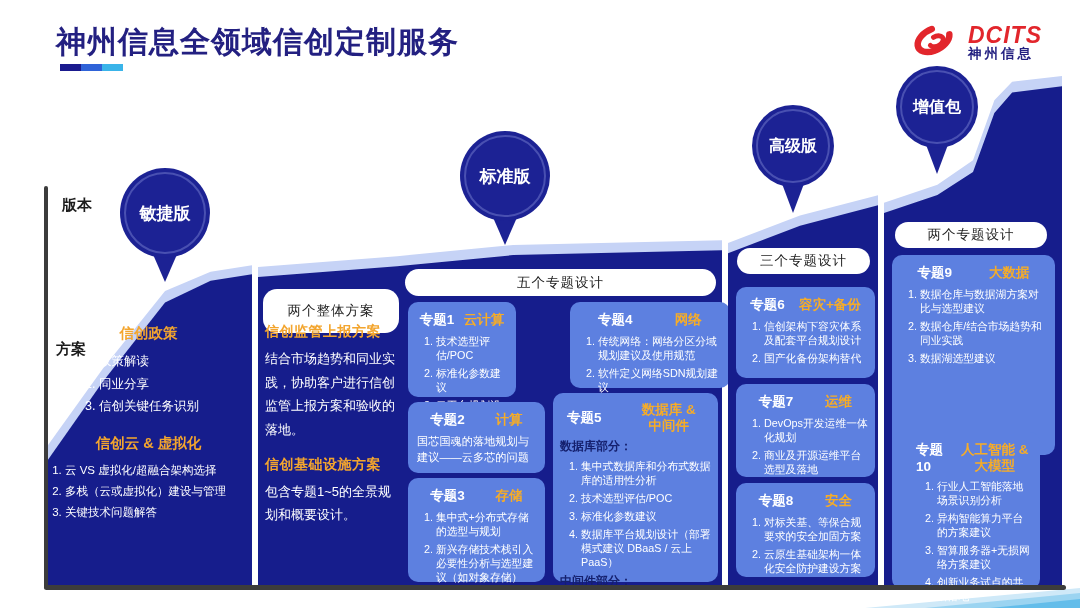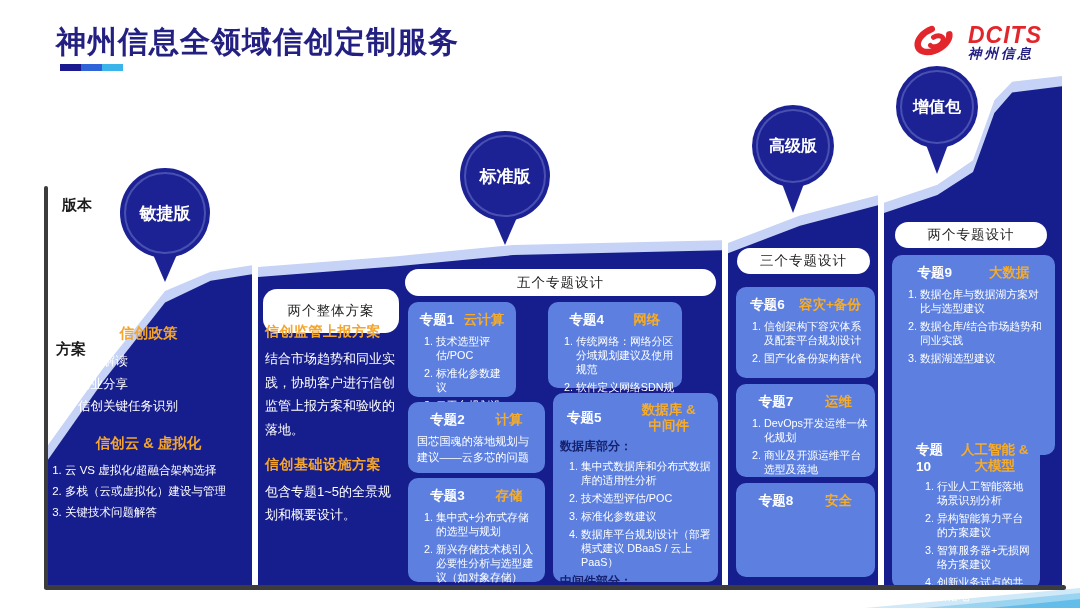--- a/index.html
+++ b/index.html
@@ -13,21 +13,21 @@
   .page-title {
     position:absolute; left:56px; top:22px;
     font-size:30px; font-weight:bold; color:#232081; letter-spacing:1px; z-index:40;
   }
   .title-bar { position:absolute; left:60px; top:64px; display:flex; z-index:40; }
   .title-bar .seg { width:21px; height:7px; }
   .seg1 { background:#1a1a8e; } .seg2 { background:#2f63d8; } .seg3 { background:#3ab4e9; }
   .logo { position:absolute; right:38px; top:16px; display:flex; align-items:center; gap:7px; z-index:50; }
   .logo-text { display:flex; flex-direction:column; line-height:1.05; }
   .logo-brand { color:#e2262c; font-weight:bold; font-size:23px; letter-spacing:1px; font-style:italic; }
-  .logo-cn { color:#232081; font-weight:bold; font-size:13.5px; letter-spacing:3px;font-style:italic; }
+  .logo-cn { color:#232081; font-weight:bold; font-size:13.5px; letter-spacing:3px; }
   
   .axis-v { position:absolute; left:44px; top:186px; width:4px; height:403px; background:#3c3c3c; border-radius:3px; z-index:30; }
   .axis-h { position:absolute; left:44px; top:585px; width:1022px; height:5px; background:#3c3c3c; border-radius:3px; z-index:30; }
   .axis-label { position:absolute; font-size:15px; font-weight:bold; color:#1c1c1c; z-index:31; }
   .label-version { left:62px; top:196px; }
   .label-plan { left:56px; top:340px; }
   
   .wave { position:absolute; right:0; bottom:0; width:215px; height:20px; z-index:5; }
   
   .col { position:absolute; z-index:8; }
@@ -68,21 +68,21 @@
     font-size:13.5px; color:#222; letter-spacing:1px;
   }
   .pill-overall { left:5px; top:52px; width:136px; height:44px; }
   .pill-topics5 { left:147px; top:32px; width:311px; height:27px; }
   .pill-topics3 { left:9px; top:56px; width:133px; height:26px; }
   .pill-topics2 { left:11px; top:150px; width:152px; height:26px; }
   
   .c1-content { position:absolute; left:0; top:62px; width:100%; z-index:12; color:#fff; }
   .h-orange { color:#f3a52e; font-weight:bold; font-size:14.5px; text-align:center; }
   .c1-content ol { list-style:decimal; margin:7px 0 0 0; color:#fff; }
-  .c1-list1 { padding-left:33px; font-size:12.5px; line-height:1.8; }
+  .c1-list1 { padding-left:54px; font-size:12.5px; line-height:1.8; }
   .c1-h2 { margin-top:16px; }
   .c1-list2 { padding-left:20px; font-size:11.5px; line-height:1.85; }
   
   .overall-text { position:absolute; left:7px; top:86px; width:136px; z-index:12; }
   .overall-text h4 { color:#f3a52e; font-size:14px; font-weight:bold; margin-bottom:6px; letter-spacing:.5px; }
   .overall-text p { color:#fff; font-size:13px; line-height:1.82; margin-bottom:14px; }
   
   .card { position:absolute; background:#5d80e0; border-radius:10px; padding:7px 7px 6px; color:#fff; z-index:12; }
   .card-head { display:flex; justify-content:space-around; align-items:center; font-weight:bold; font-size:13.5px; margin:2px 0 5px; }
   .card-label { color:#fff; }
@@ -90,21 +90,21 @@
   .kw-wrap5 { width:70px; line-height:1.15;margin-left:18px; }
   .kw-wrap10 { width:80px; line-height:1.15; }
   .card ol { list-style:decimal; margin:0; padding-left:21px; font-size:10.8px; line-height:1.3; }
   .card li { margin-bottom:4px; }
   .card .card-body { font-size:11.2px; line-height:1.4; margin:2px 2px; }
   .card .subhead { color:#15206e; font-weight:bold; font-size:12px; margin:1px 0 4px; }
   
   .t1 { left:150px; top:65px;  width:108px; height:95px; }
   .t2 { left:150px; top:165px; width:137px; height:71px; }
   .t3 { left:150px; top:241px; width:137px; height:104px; }
-  .t4 { left:290px; top:65px;  width:134px; height:86px; }
+  .t4 { left:312px; top:65px;  width:160px; height:86px; }
   .t5 { left:295px; top:156px; width:165px; height:189px; }
   
   .t6 { left:8px; top:95px;  width:139px; height:91px; }
   .t7 { left:8px; top:192px; width:139px; height:93px; }
   .t8 { left:8px; top:291px; width:139px; height:94px; }
   
   .t9  { left:8px; top:183px; width:163px; height:200px; }
   .t10 { left:8px; top:360px; width:148px; height:157px;padding-left:24px; }
 </style>
 </head>
@@ -259,20 +259,24 @@
           <li>DevOps开发运维一体化规划</li>
           <li>商业及开源运维平台选型及落地</li>
         </ol>
     </article>
 
     <article class="card t8">
       <div class="card-head">
         <span class="card-label">专题8</span>
         <span class="card-kw">安全</span>
       </div>
+      <ol>
+          <li>对标关基、等保合规要求的安全加固方案</li>
+          <li>云原生基础架构一体化安全防护建设方案</li>
+        </ol>
     </article>
   </section>
 
   <section class="col col4">
     <div class="band"></div>
     <div class="dark"></div>
     <div class="pill pill-topics2">两个专题设计</div>
 
     <article class="card t9">
       <div class="card-head">

